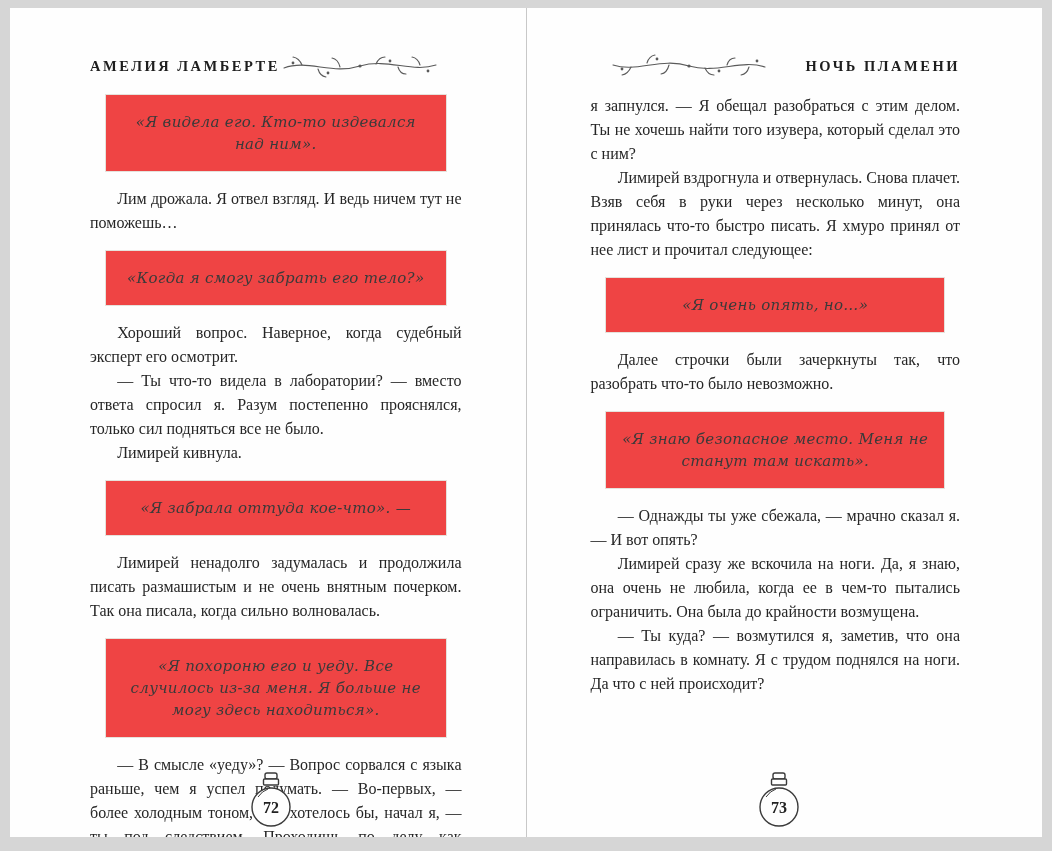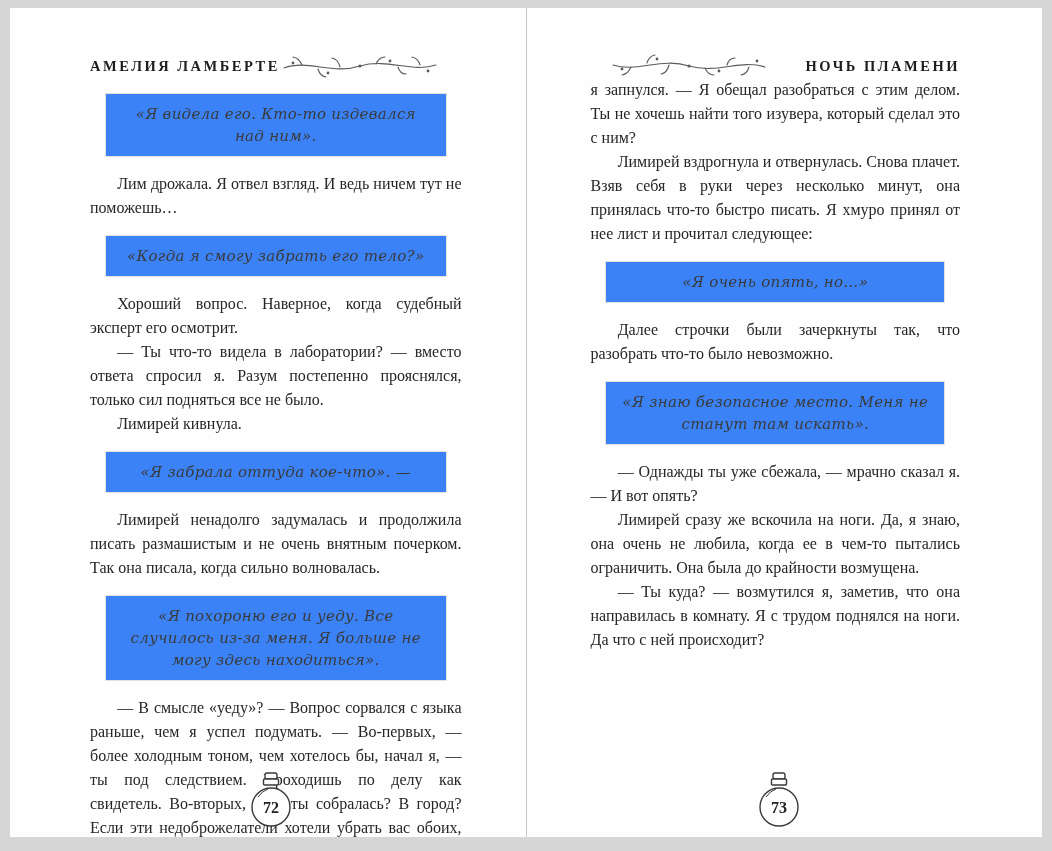--- a/index.html
+++ b/index.html
@@ -26,20 +26,21 @@
     flex: 1 1 50%;
     position: relative;
     padding: 46px 64px 70px 80px;
     overflow: hidden;
   }
   .page.right { padding: 46px 82px 70px 64px; }
 
   .page-header {
     display: flex;
     align-items: center;
+    margin-bottom: 16px;
     height: 24px;
   }
   .header-title {
     font-size: 14.5px;
     font-weight: 700;
     letter-spacing: 2.5px;
     color: #1e1e1e;
     white-space: nowrap;
   }
   .ornament { flex: 0 0 auto; margin: 0 auto; display: block; }
@@ -48,25 +49,25 @@
 
   .page-body { font-size: 16px; line-height: 24px; }
 
   .para {
     text-align: justify;
     text-indent: 1.7em;
   }
   .para.no-indent { text-indent: 0; }
 
   .quote {
-    background: #3b82f6;
+    background: #ef4444;
     border: 1px solid #e5e2dc;
     width: 92%;
     margin: 15px auto;
-    padding: 9px 14px;
+    padding: 16px 14px;
     text-align: center;
     font-family: "DejaVu Serif", serif;
     font-style: italic;
     font-size: 15px;
     line-height: 22px;
     color: #3a3a3a;
     letter-spacing: 0.3px;
   }
 
   .page-footer {

